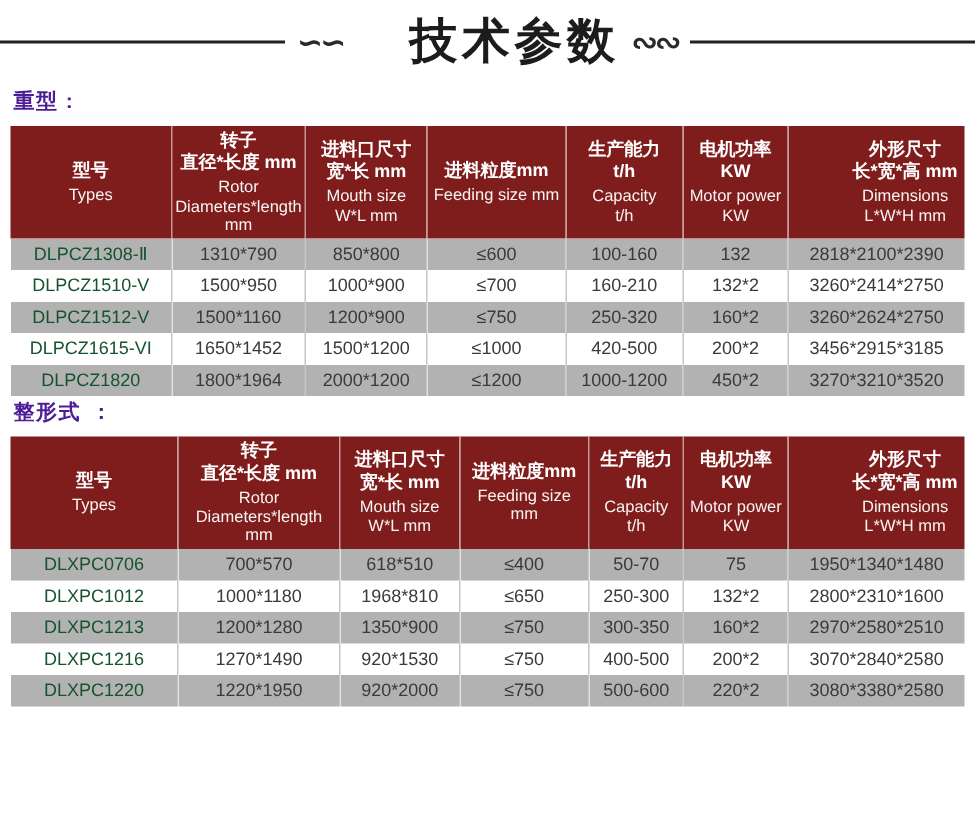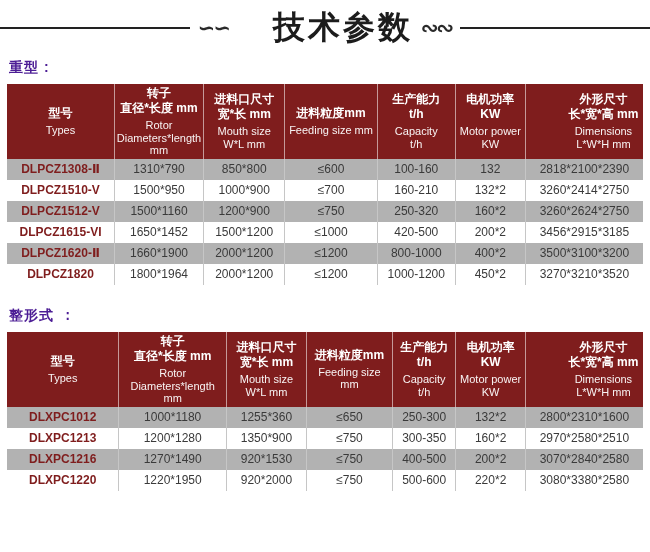--- a/index.html
+++ b/index.html
@@ -21,41 +21,41 @@
   }
   .page-title {
     font-size:32px; font-weight:bold; color:#1c1c1c;
     letter-spacing:3px; white-space:nowrap;margin-left:36px;
   }
   
   .section-label {
     font-size:14px; font-weight:bold; color:#4c1d95;
     margin:13px 0 7px 9px; letter-spacing:1px;
   }
-  .section-label.second { margin-top:22px;font-family:Liberation Mono, monospace; }
+  .section-label.second { margin-top:2px;font-family:Liberation Mono, monospace; }
   
   .tbl-wrap { margin:0 7px; }
   table { width:100%; border-collapse:collapse; table-layout:fixed; }
   thead th {
     background:#7f1d1d; color:#fff; height:64px;
     vertical-align:middle; text-align:center;
     border-right:1px solid rgba(255,255,255,.55);
     padding:2px 1px;
   }
   thead th:last-child { border-right:none;padding-left:39px; }
   .h-zh { font-size:12px; font-weight:bold; line-height:1.25; white-space:pre-line; }
   .h-en { font-size:11px; font-weight:normal; line-height:1.15; margin-top:3px; white-space:pre-line; opacity:.95; }
   tbody td {
     height:21px; text-align:center; vertical-align:middle;
     font-size:12px; color:#3a3a3a;
     border-right:1px solid #c6c6c6;
     white-space:nowrap; overflow:hidden;
   }
   tbody td:last-child { border-right:none; }
-  tbody td:first-child { font-weight:bold; color:#7f1d1d; }
+  tbody td:first-child { font-weight:normal; color:#14532d; }
   tbody tr:nth-child(odd)  { background:#b2b2b2; }
   tbody tr:nth-child(even) { background:#ffffff; }
 </style>
 </head>
 <body>
 
 <div class="title-bar">
   <span class="rule"></span>
   <span class="decor">∽∽</span>
   <span class="page-title">技术参数</span>
@@ -150,29 +150,20 @@
         <tr>
           <td>DLPCZ1615-VI</td>
           <td>1650*1452</td>
           <td>1500*1200</td>
           <td>≤1000</td>
           <td>420-500</td>
           <td>200*2</td>
           <td>3456*2915*3185</td>
         </tr>
         <tr>
-          <td>DLPCZ1620-Ⅱ</td>
-          <td>1660*1900</td>
-          <td>2000*1200</td>
-          <td>≤1200</td>
-          <td>800-1000</td>
-          <td>400*2</td>
-          <td>3500*3100*3200</td>
-        </tr>
-        <tr>
           <td>DLPCZ1820</td>
           <td>1800*1964</td>
           <td>2000*1200</td>
           <td>≤1200</td>
           <td>1000-1200</td>
           <td>450*2</td>
           <td>3270*3210*3520</td>
         </tr>
       </tbody>
   </table>
@@ -229,23 +220,32 @@
           <th>
             <div class="h-zh">外形尺寸
 长*宽*高 mm</div>
             <div class="h-en">Dimensions
 L*W*H mm</div>
           </th>
         </tr>
       </thead>
     <tbody>
         <tr>
+          <td>DLXPC0706</td>
+          <td>700*570</td>
+          <td>618*510</td>
+          <td>≤400</td>
+          <td>50-70</td>
+          <td>75</td>
+          <td>1950*1340*1480</td>
+        </tr>
+        <tr>
           <td>DLXPC1012</td>
           <td>1000*1180</td>
-          <td>1255*360</td>
+          <td>1968*810</td>
           <td>≤650</td>
           <td>250-300</td>
           <td>132*2</td>
           <td>2800*2310*1600</td>
         </tr>
         <tr>
           <td>DLXPC1213</td>
           <td>1200*1280</td>
           <td>1350*900</td>
           <td>≤750</td>

